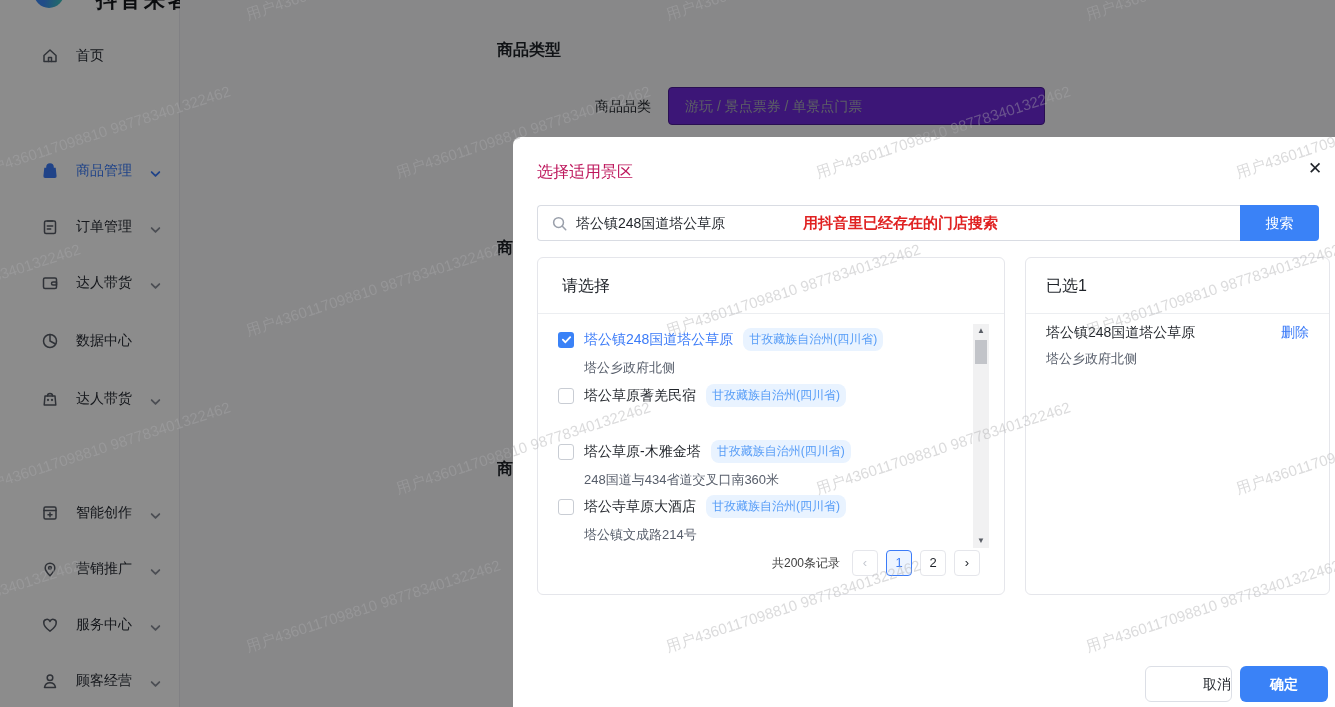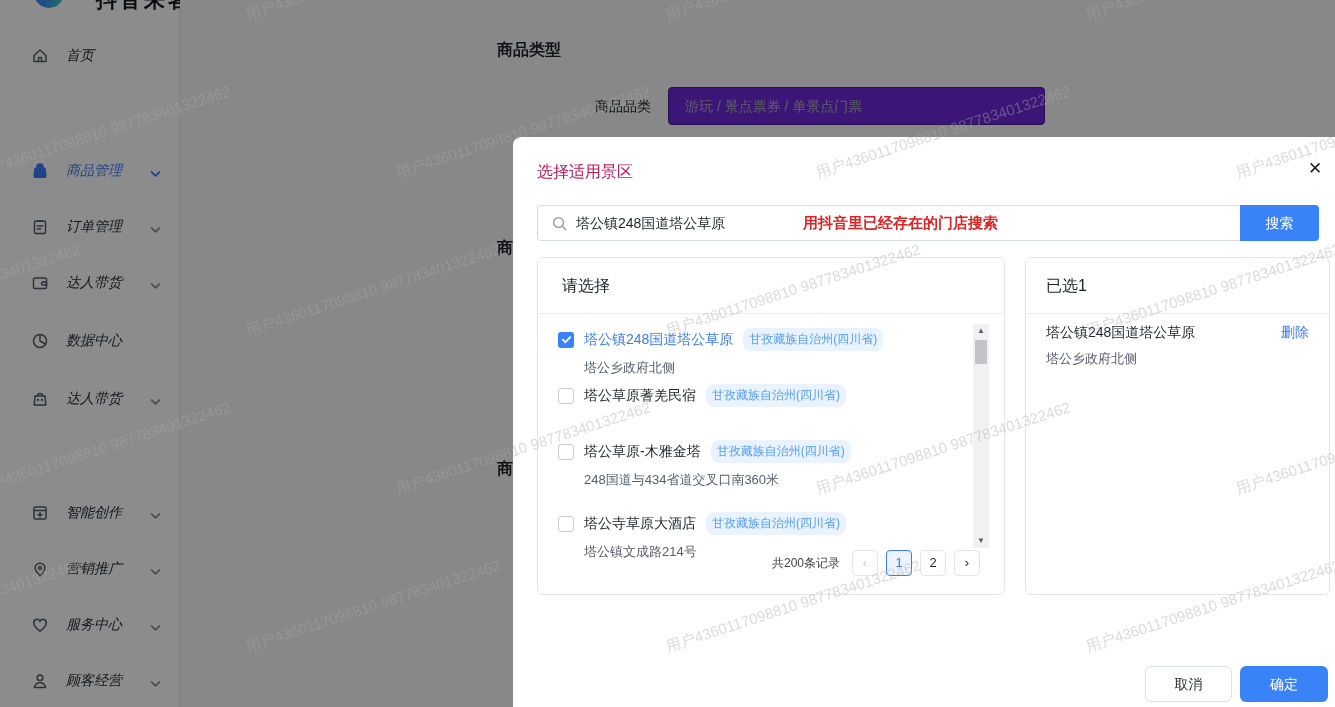--- a/index.html
+++ b/index.html
@@ -7,21 +7,21 @@
   body { position:relative; font-family:"Liberation Sans","DejaVu Sans",sans-serif; background:#f7f8fa; color:#1f2329; }
 
   
   .page { position:absolute; inset:0; z-index:1; }
 
   .sidebar { position:absolute; left:0; top:0; width:180px; height:707px; background:#fff; border-right:1px solid #ececf0; }
   .logo { position:absolute; left:0; top:0; width:180px; height:14px; overflow:hidden; }
   .logo-mark { position:absolute; left:34px; top:-22px; width:30px; height:30px; border-radius:50%; background:linear-gradient(100deg,#3d8bf8 40%,#3ecfb4 100%); }
   .logo-text { position:absolute; left:96px; top:-14px; font-size:21px; font-weight:800; letter-spacing:3px; color:#15181d; white-space:nowrap; }
 
-  .nav-item { position:absolute; left:0; width:180px; height:46px; display:flex; align-items:center; padding-left:30px; cursor:pointer;font-style:italic; }
+  .nav-item { position:absolute; left:0; width:180px; height:46px; display:flex; align-items:center; padding-left:40px; cursor:pointer; }
   .nav-item .nicon { width:20px; height:20px; flex:0 0 20px; display:flex; align-items:center; justify-content:center; }
   .nav-item .nlabel { margin-left:16px; font-size:14px; color:#2a2e36; }
   .nav-item .chev { position:absolute; left:150px; top:50%; transform:translateY(-50%); width:11px; height:11px; }
   .nav-item.active .nlabel { color:#3b7bf8; font-weight:500; }
   .nicon svg { stroke:#575c66; fill:none; stroke-width:1.5; stroke-linecap:round; stroke-linejoin:round; }
   .nav-item.active .nicon svg { stroke:none; fill:#3b7bf8; }
   .chev svg { stroke:#8a8f99; fill:none; stroke-width:1.6; stroke-linecap:round; stroke-linejoin:round; }
 
   .content-title { position:absolute; left:497px; top:40px; font-size:16px; font-weight:700; color:#1f2329; }
   .form-label { position:absolute; left:595px; top:98px; font-size:14px; font-weight:500; color:#1f2329; }
@@ -65,22 +65,22 @@
   .pagination { position:absolute; right:24px; top:292px; display:flex; align-items:center; gap:8px; }
   .pag-total { font-size:12px; color:#404040; margin-right:4px; }
   .pag-btn { width:26px; height:26px; border:1px solid #e5e6eb; border-radius:4px; background:#fff; font-size:13px; line-height:24px; text-align:center; color:#1f2329; cursor:pointer; }
   .pag-btn.disabled { color:#c5c9d1; }
   .pag-btn.active { border-color:#3b7bf8; color:#3b7bf8; background:#edf4ff; }
 
   .sel-item-title { position:absolute; left:20px; top:66px; font-size:14px; font-weight:500; color:#1f2329; }
   .sel-item-del { position:absolute; right:20px; top:66px; font-size:14px; color:#3b7bf8; cursor:pointer; }
   .sel-item-sub { position:absolute; left:20px; top:92px; font-size:13px; color:#565d6a; }
 
-  .btn-cancel { position:absolute; left:632px; top:529px; width:87px; height:36px; background:#fff; border:1px solid #dcdfe6; border-radius:6px; font-size:14px; color:#1f2329; line-height:34px; text-align:center; cursor:pointer; }
-  .btn-confirm { position:absolute; left:727px; top:529px; width:88px; height:36px; background:#3a82f7; border:none; border-radius:6px; font-size:14px; color:#fff; line-height:36px; text-align:center; cursor:pointer; }
+  .btn-cancel { position:absolute; left:632px; top:529px; width:87px; height:36px; background:#fff; border:1px solid #dcdfe6; border-radius:6px; font-size:14px; color:#1f2329; line-height:34px; text-align:right; cursor:pointer; }
+  .btn-confirm { position:absolute; left:727px; top:529px; width:88px; height:36px; background:#3a82f7; border:none; border-radius:6px; font-size:14px; color:#fff; line-height:36px; text-align:center; cursor:pointer;font-weight:bold; }
 
   
   .watermarks { position:absolute; inset:0; z-index:30; pointer-events:none; overflow:hidden; }
   .wm { position:absolute; font-size:15px; color:rgba(170,170,172,0.42); white-space:nowrap; transform:rotate(-18deg); }
 </style>
 </head>
 <body>
 
 <div class="page">
   <div class="sidebar">
@@ -258,21 +258,21 @@
 
     <div class="poi-item" style="top:182px">
       <div class="poi-row">
         <span class="cbx unchecked"></span>
         <span class="poi-title">塔公草原-木雅金塔</span>
         <span class="poi-tag">甘孜藏族自治州(四川省)</span>
       </div>
       <div class="poi-sub">248国道与434省道交叉口南360米</div>
     </div>
 
-    <div class="poi-item" style="top:254px">
+    <div class="poi-item" style="top:237px">
       <div class="poi-row">
         <span class="cbx unchecked"></span>
         <span class="poi-title">塔公寺草原大酒店</span>
         <span class="poi-tag">甘孜藏族自治州(四川省)</span>
       </div>
       <div class="poi-sub">塔公镇文成路214号</div>
     </div>
 
     <div class="scrollbar">
       <div class="sb-arrow" style="top:0">▲</div>

